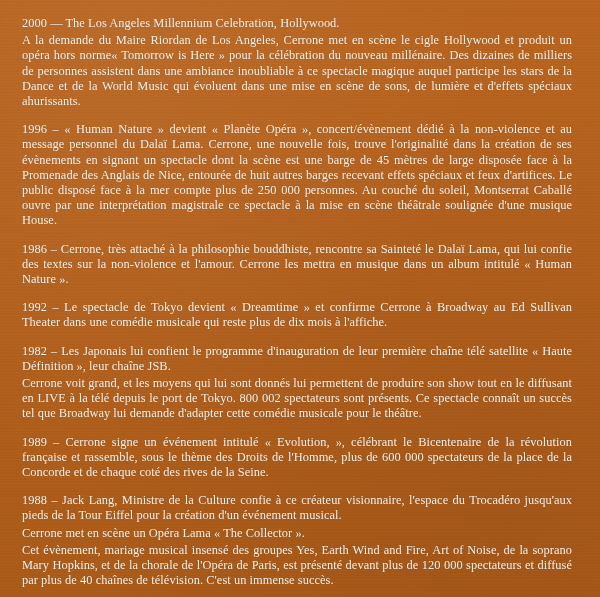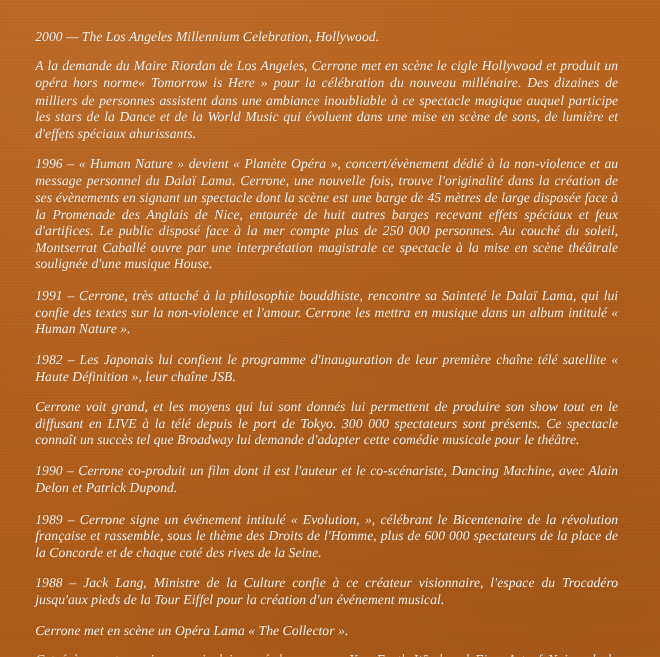--- a/index.html
+++ b/index.html
@@ -39,22 +39,21 @@
     color: #fdf7ef;
     font-size: 12.4px;
     line-height: 15.2px;
     text-align: justify;
     text-justify: inter-word;
     margin: 0 0 13px 0;
     text-shadow: 0 0 1px rgba(0,0,0,0.25);
     letter-spacing: 0.05px;
   }
   .entry p {
-    margin: 12px;
-    font-style: italic;
+    margin: 2px;
   }
   .entry p + p {
     margin-top: 0;
   }
   .last {
     margin-bottom: 0;
   }
 </style>
 </head>
 <body>
@@ -64,32 +63,32 @@
   <div class="entry">
     <p>2000 — The Los Angeles Millennium Celebration, Hollywood.</p>
     <p>A la demande du Maire Riordan de Los Angeles, Cerrone met en scène le cigle Hollywood et produit un opéra hors norme« Tomorrow is Here » pour la célébration du nouveau millénaire. Des dizaines de milliers de personnes assistent dans une ambiance inoubliable à ce spectacle magique auquel participe les stars de la Dance et de la World Music qui évoluent dans une mise en scène de sons, de lumière et d'effets spéciaux ahurissants.</p>
   </div>
 
   <div class="entry">
     <p>1996 – « Human Nature » devient « Planète Opéra », concert/évènement dédié à la non-violence et au message personnel du Dalaï Lama. Cerrone, une nouvelle fois, trouve l'originalité dans la création de ses évènements en signant un spectacle dont la scène est une barge de 45 mètres de large disposée face à la Promenade des Anglais de Nice, entourée de huit autres barges recevant effets spéciaux et feux d'artifices.  Le public disposé face à la mer compte plus de    250 000 personnes. Au couché du soleil, Montserrat Caballé ouvre par une interprétation magistrale  ce spectacle à la mise en scène théâtrale soulignée d'une musique House.</p>
   </div>
 
   <div class="entry">
-    <p>1991 – Cerrone, très attaché à la philosophie bouddhiste, rencontre sa Sainteté le Dalaï Lama, qui lui confie des textes sur la non-violence et l'amour. Cerrone les mettra en musique dans un album intitulé « Human Nature ».</p>
+    <p>1986 – Cerrone, très attaché à la philosophie bouddhiste, rencontre sa Sainteté le Dalaï Lama, qui lui confie des textes sur la non-violence et l'amour. Cerrone les mettra en musique dans un album intitulé « Human Nature ».</p>
   </div>
 
+  <div class="entry">
+    <p>1992 – Le spectacle de Tokyo devient « Dreamtime » et confirme Cerrone à Broadway au Ed Sullivan Theater dans une comédie musicale qui  reste plus de dix mois à l'affiche.</p>
+  </div>
 
   <div class="entry">
     <p>1982 – Les Japonais lui confient le programme d'inauguration de leur première chaîne télé satellite « Haute Définition », leur chaîne JSB.</p>
-    <p>Cerrone voit grand, et les moyens qui lui sont donnés lui permettent de produire son show tout en le diffusant en LIVE à la télé depuis le port de Tokyo. 300 000 spectateurs sont présents. Ce spectacle connaît un succès tel que Broadway lui demande d'adapter cette comédie musicale pour le théâtre.</p>
+    <p>Cerrone voit grand, et les moyens qui lui sont donnés lui permettent de produire son show tout en le diffusant en LIVE à la télé depuis le port de Tokyo. 800 002 spectateurs sont présents. Ce spectacle connaît un succès tel que Broadway lui demande d'adapter cette comédie musicale pour le théâtre.</p>
   </div>
 
-  <div class="entry">
-    <p>1990 – Cerrone co-produit un film dont il est l'auteur et le co-scénariste, Dancing Machine, avec Alain Delon et Patrick Dupond.</p>
-  </div>
 
   <div class="entry">
     <p>1989 – Cerrone signe un événement intitulé « Evolution, », célébrant le Bicentenaire de la révolution française et rassemble, sous le thème des Droits de l'Homme, plus de 600 000 spectateurs  de la place de la Concorde et de chaque coté des rives de la Seine.</p>
   </div>
 
   <div class="entry last">
     <p>1988 – Jack Lang, Ministre de la Culture confie à ce créateur visionnaire, l'espace du Trocadéro jusqu'aux pieds de la Tour Eiffel pour la création d'un événement musical.</p>
     <p>Cerrone met en scène un Opéra Lama « The Collector ».</p>
     <p>Cet évènement, mariage musical insensé des groupes Yes, Earth Wind and Fire, Art of Noise, de la soprano Mary Hopkins, et de la chorale de l'Opéra de Paris, est présenté devant plus de 120 000 spectateurs et diffusé par plus de 40 chaînes de télévision. C'est un immense succès.</p>
   </div>

